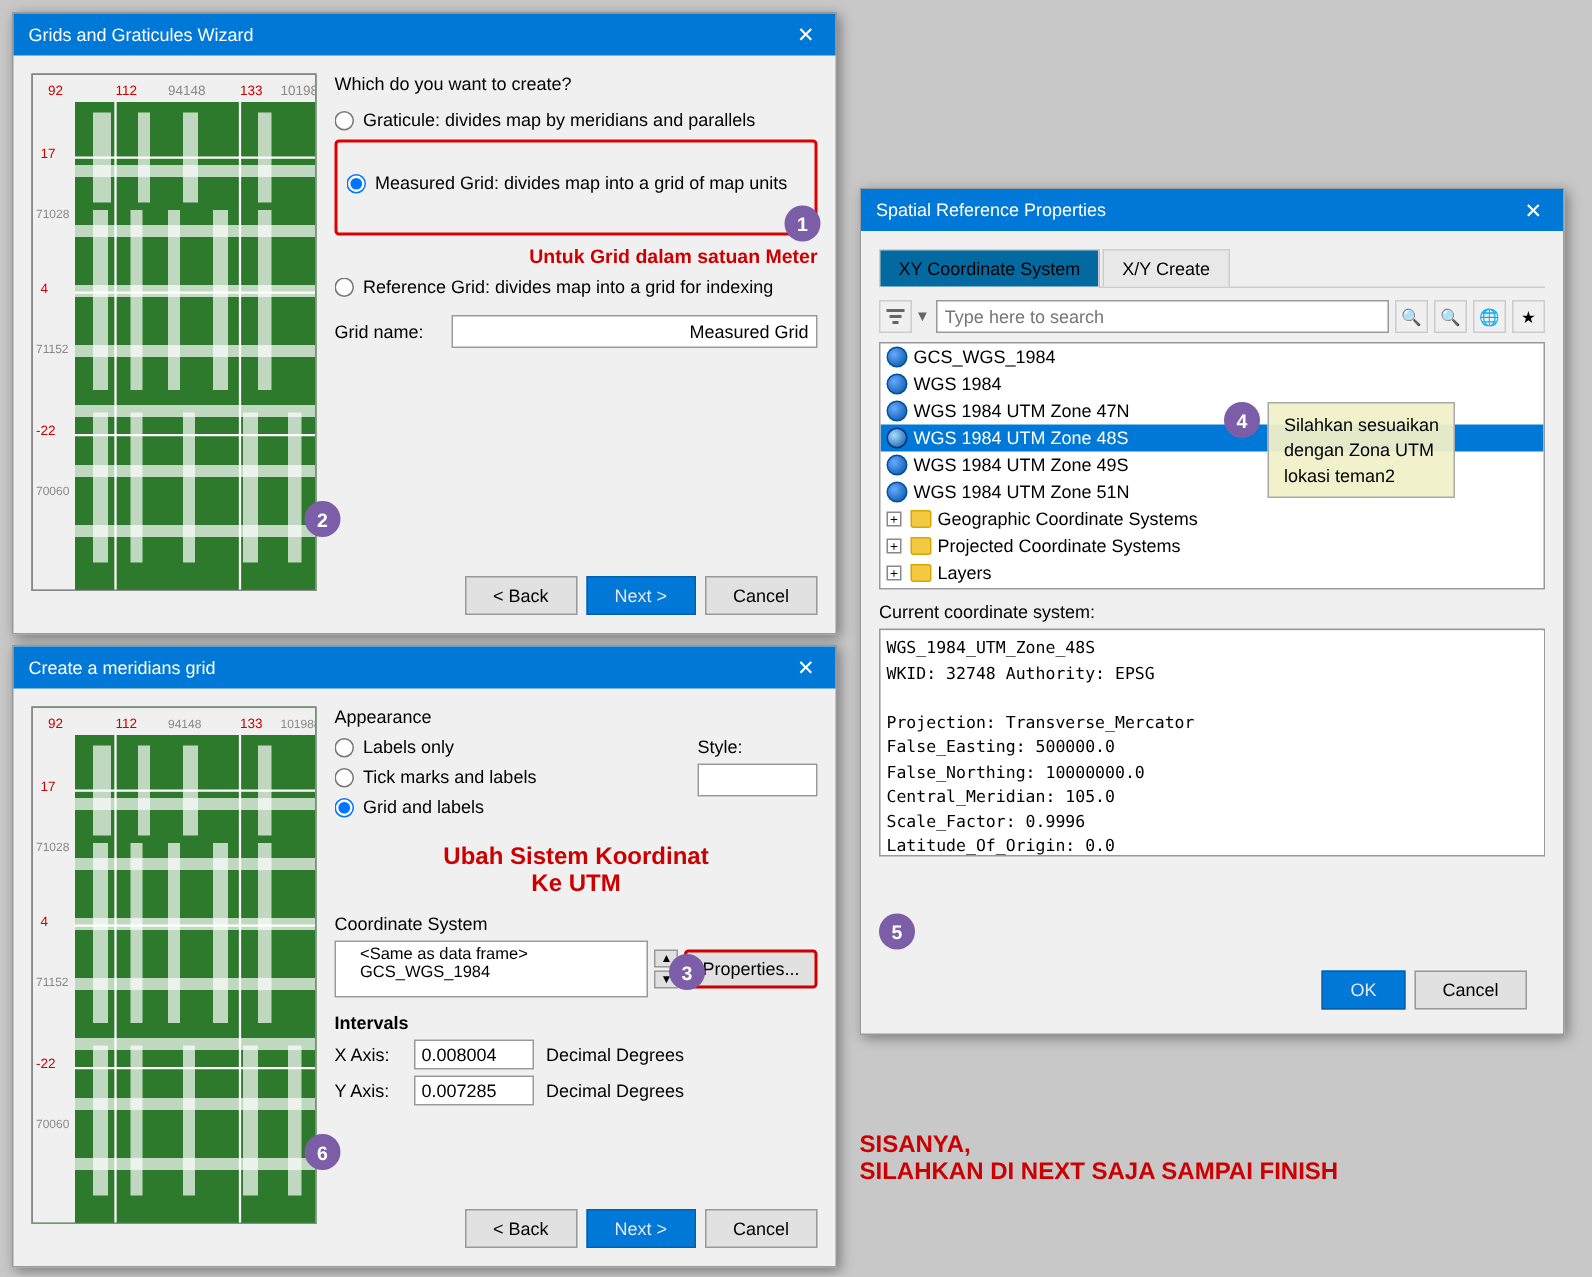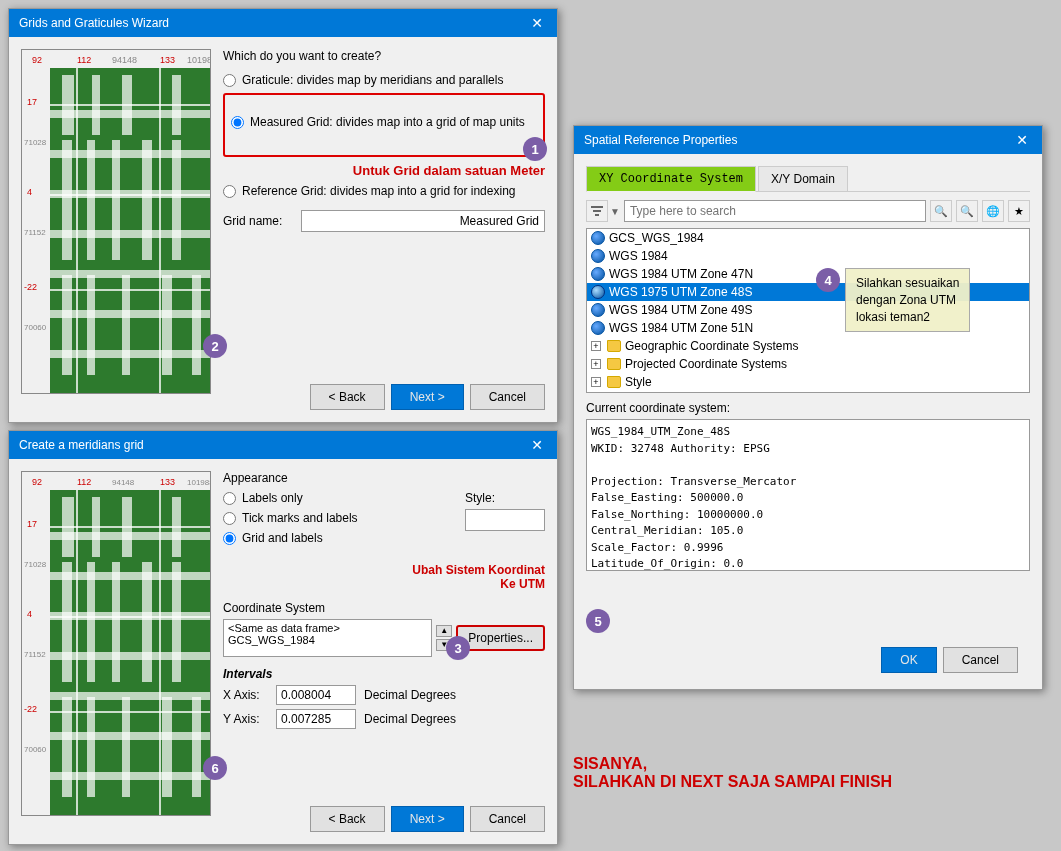--- a/index.html
+++ b/index.html
@@ -182,24 +182,23 @@
       padding: 5px 12px;
       border: 1px solid #ccc;
       border-bottom: none;
       background: #e8e8e8;
       cursor: pointer;
       font-size: 12px;
       margin-right: 2px;
     }
 
     .tab.active {
-      background: #84cc16;
+      background: #0369a1;
       border-bottom: 1px solid #f0f0f0;
       margin-bottom: -1px;
-      font-family: Liberation Mono, monospace;
     }
 
     
     .search-toolbar {
       display: flex;
       align-items: center;
       gap: 4px;
       margin-bottom: 6px;
     }
 
@@ -582,41 +581,41 @@
             <span>Grid and labels</span>
           </label>
         </div>
 
         <div>
           <div style="font-size:12px; margin-bottom:4px;">Style:</div>
           <div class="style-box"></div>
         </div>
       </div>
 
-      <div class="annotation-red" style="font-size:12px; text-align:right; margin-top:4px;">Ubah Sistem Koordinat<br>Ke UTM</div>
+      <div class="annotation-red" style="font-size:16px; text-align:center; margin-top:4px;">Ubah Sistem Koordinat<br>Ke UTM</div>
 
       <div class="coord-section">
         <div class="coord-section-label">Coordinate System</div>
         <div class="coord-row">
           <div class="coord-select-wrapper">
-            <div style="border:1px solid #999; background:white; padding:2px 4px; font-size:11px; min-height:38px;">
+            <div style="border:1px solid #999; background:white; padding:2px 16px; font-size:11px; min-height:38px;">
               <div>&lt;Same as data frame&gt;</div>
               <div>GCS_WGS_1984</div>
             </div>
           </div>
           <div style="display:flex; flex-direction:column; gap:2px; justify-content:center;">
             <button style="width:16px; height:12px; border:1px solid #999; background:#e0e0e0; font-size:8px; cursor:pointer; padding:0; line-height:1;">▲</button>
             <button style="width:16px; height:12px; border:1px solid #999; background:#e0e0e0; font-size:8px; cursor:pointer; padding:0; line-height:1;">▼</button>
           </div>
           <button class="properties-btn" style="position:relative;">Properties...</button>
         </div>
       </div>
 
       <div class="intervals-section">
-        <div style="font-size:12px; font-weight:bold; margin-bottom:4px;font-style:italic;">Intervals</div>
+        <div style="font-size:12px; font-weight:bold; margin-bottom:4px;">Intervals</div>
         <div class="interval-row">
           <span class="interval-label">X Axis:</span>
           <input type="text" class="interval-input" value="0.008004" style="">
           <span>Decimal Degrees</span>
         </div>
         <div class="interval-row">
           <span class="interval-label">Y Axis:</span>
           <input type="text" class="interval-input" value="0.007285" style="">
           <span>Decimal Degrees</span>
         </div>
@@ -641,21 +640,21 @@
 
 <div class="dialog spatial-ref">
   <div class="dialog-titlebar">
     <span>Spatial Reference Properties</span>
     <button class="close-btn">✕</button>
   </div>
   <div class="dialog-content" style="height: calc(100% - 32px); position:relative;">
 
     <div class="tab-bar">
       <div class="tab active">XY Coordinate System</div>
-      <div class="tab">X/Y Domain</div>
+      <div class="tab">X/Y Create</div>
     </div>
 
     <div class="search-toolbar">
       <div class="toolbar-icon-group">
         <div class="toolbar-icon-btn">
           <svg width="14" height="14" viewBox="0 0 14 14">
             <rect x="1" y="2" width="12" height="2" fill="#666"></rect>
             <rect x="3" y="6" width="8" height="2" fill="#666"></rect>
             <rect x="5" y="10" width="4" height="2" fill="#666"></rect>
           </svg>
@@ -677,21 +676,21 @@
       <div class="tree-item">
         <span class="globe-small"></span>
         <span>WGS 1984</span>
       </div>
       <div class="tree-item">
         <span class="globe-small"></span>
         <span>WGS 1984 UTM Zone 47N</span>
       </div>
       <div class="tree-item selected">
         <span style="display:inline-block; width:14px; height:14px; background:radial-gradient(circle at 35% 35%, #adf, #0050a0); border-radius:50%; border:1px solid #003080; flex-shrink:0;"></span>
-        <span>WGS 1975 UTM Zone 48S</span>
+        <span>WGS 1984 UTM Zone 48S</span>
       </div>
       <div class="tree-item">
         <span class="globe-small"></span>
         <span>WGS 1984 UTM Zone 49S</span>
       </div>
       <div class="tree-item">
         <span class="globe-small"></span>
         <span>WGS 1984 UTM Zone 51N</span>
       </div>
       <div class="tree-folder">
@@ -700,21 +699,21 @@
         <span>Geographic Coordinate Systems</span>
       </div>
       <div class="tree-folder">
         <span class="expand-plus">+</span>
         <span class="folder-small"></span>
         <span>Projected Coordinate Systems</span>
       </div>
       <div class="tree-folder">
         <span class="expand-plus">+</span>
         <span class="folder-small"></span>
-        <span>Style</span>
+        <span>Layers</span>
       </div>
     </div>
 
     <div class="coord-system-label">Current coordinate system:</div>
     <div class="coord-system-box">
       <div>WGS_1984_UTM_Zone_48S</div>
       <div>WKID: 32748 Authority: EPSG</div>
       <div>&nbsp;</div>
       <div>Projection: Transverse_Mercator</div>
       <div>False_Easting: 500000.0</div>

